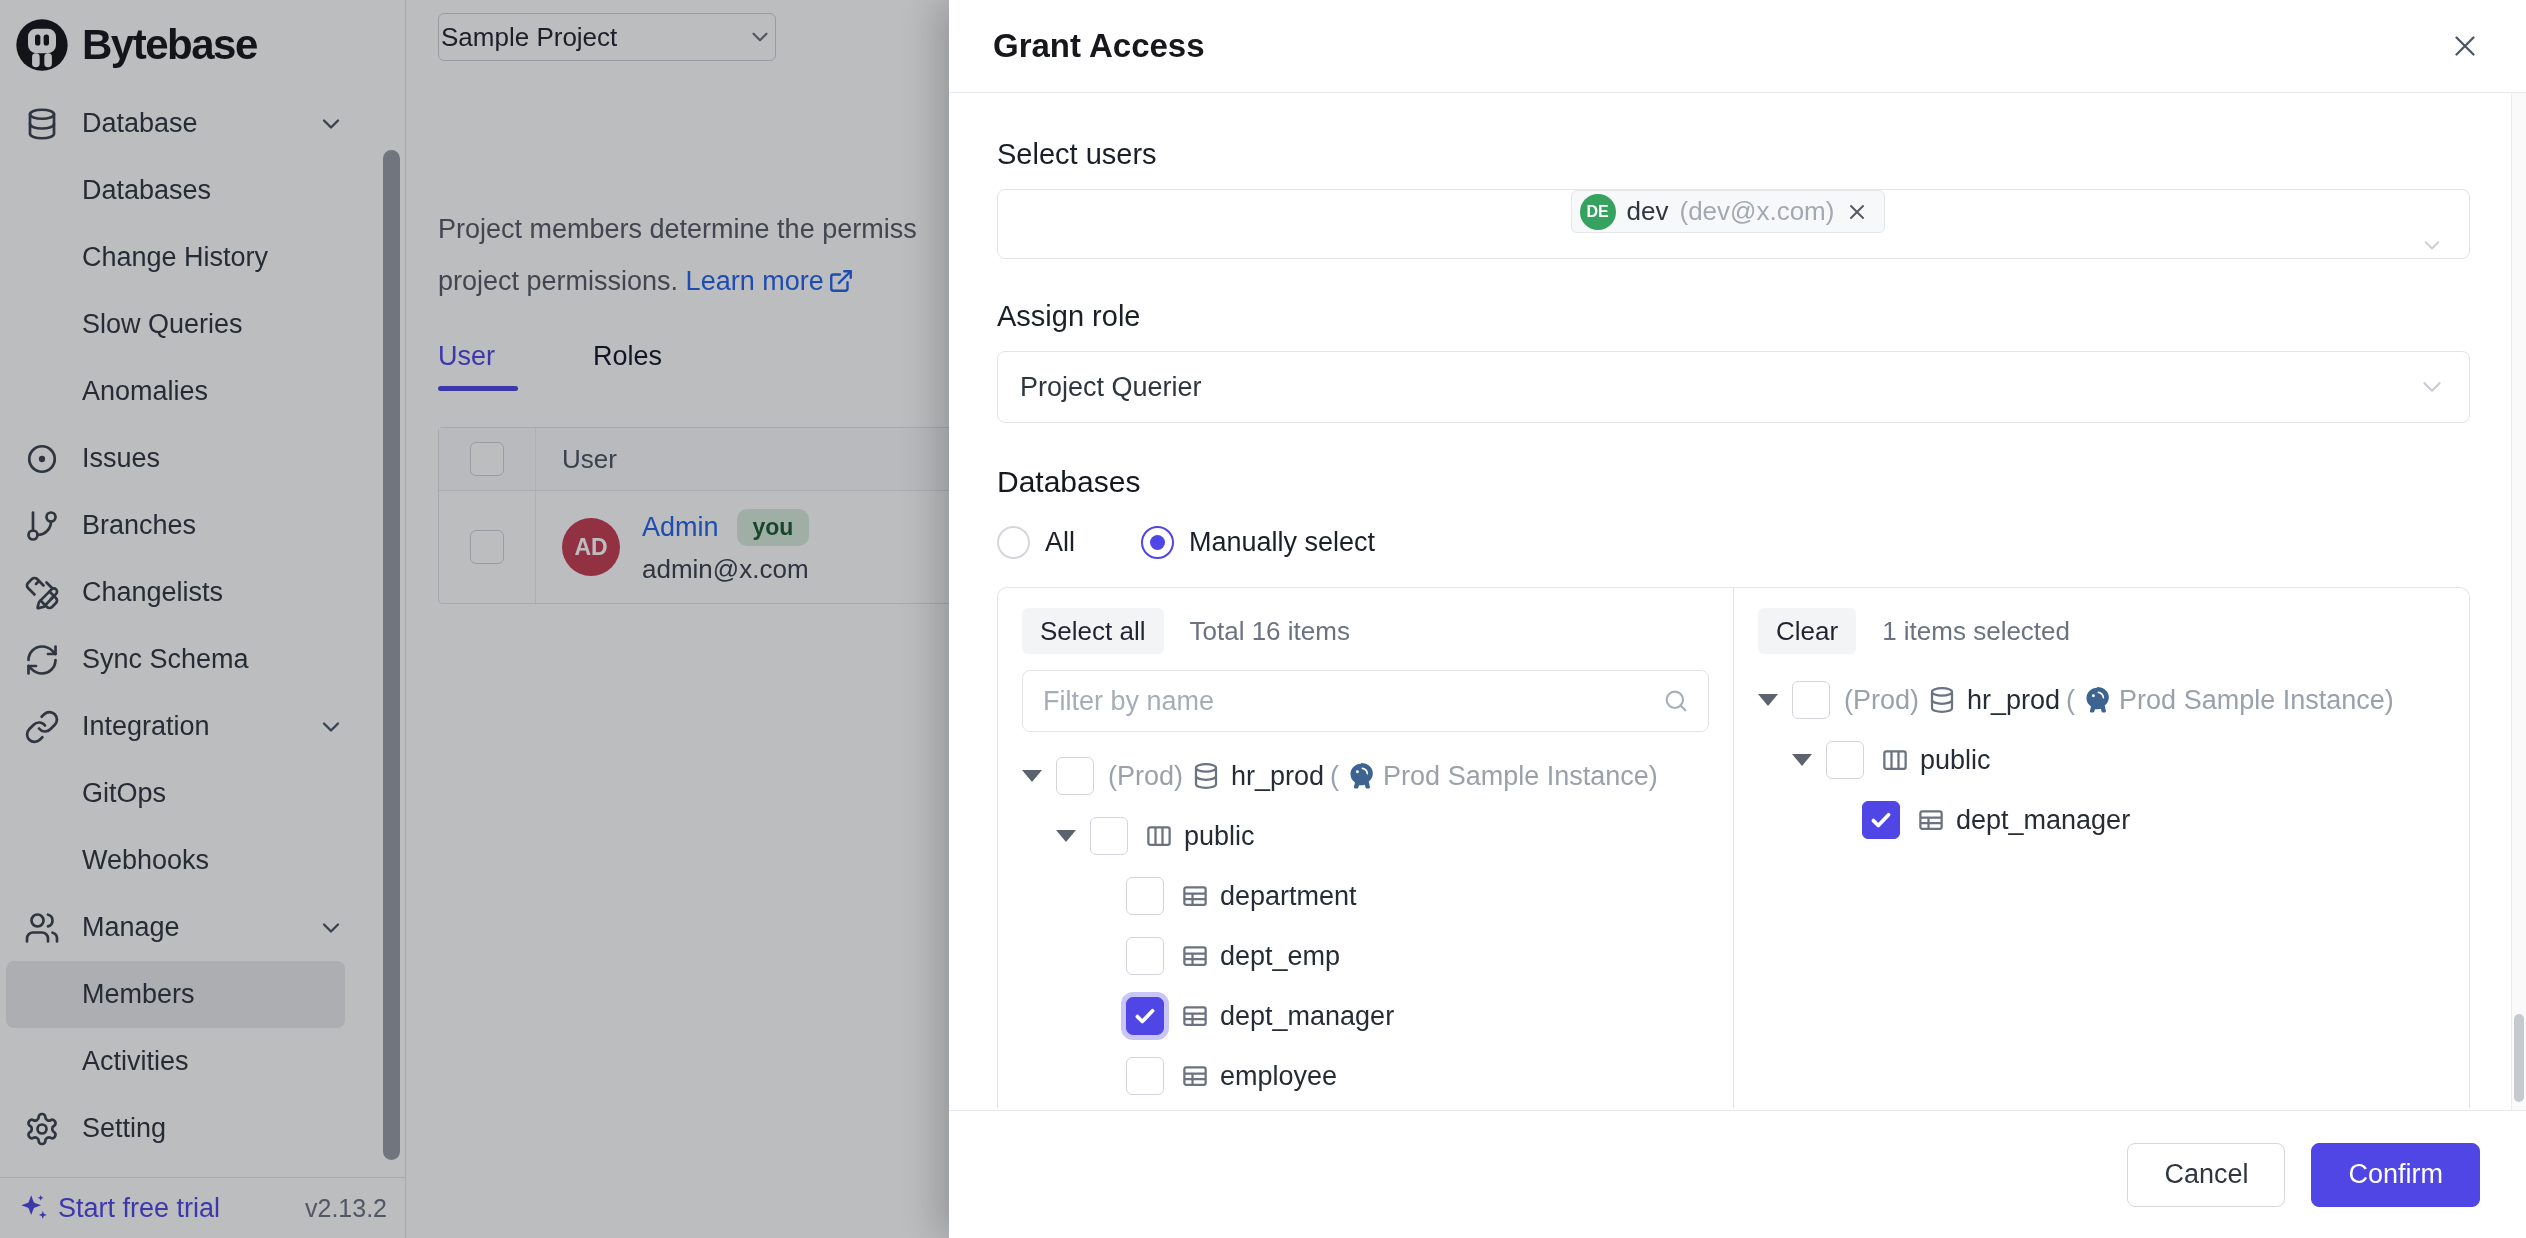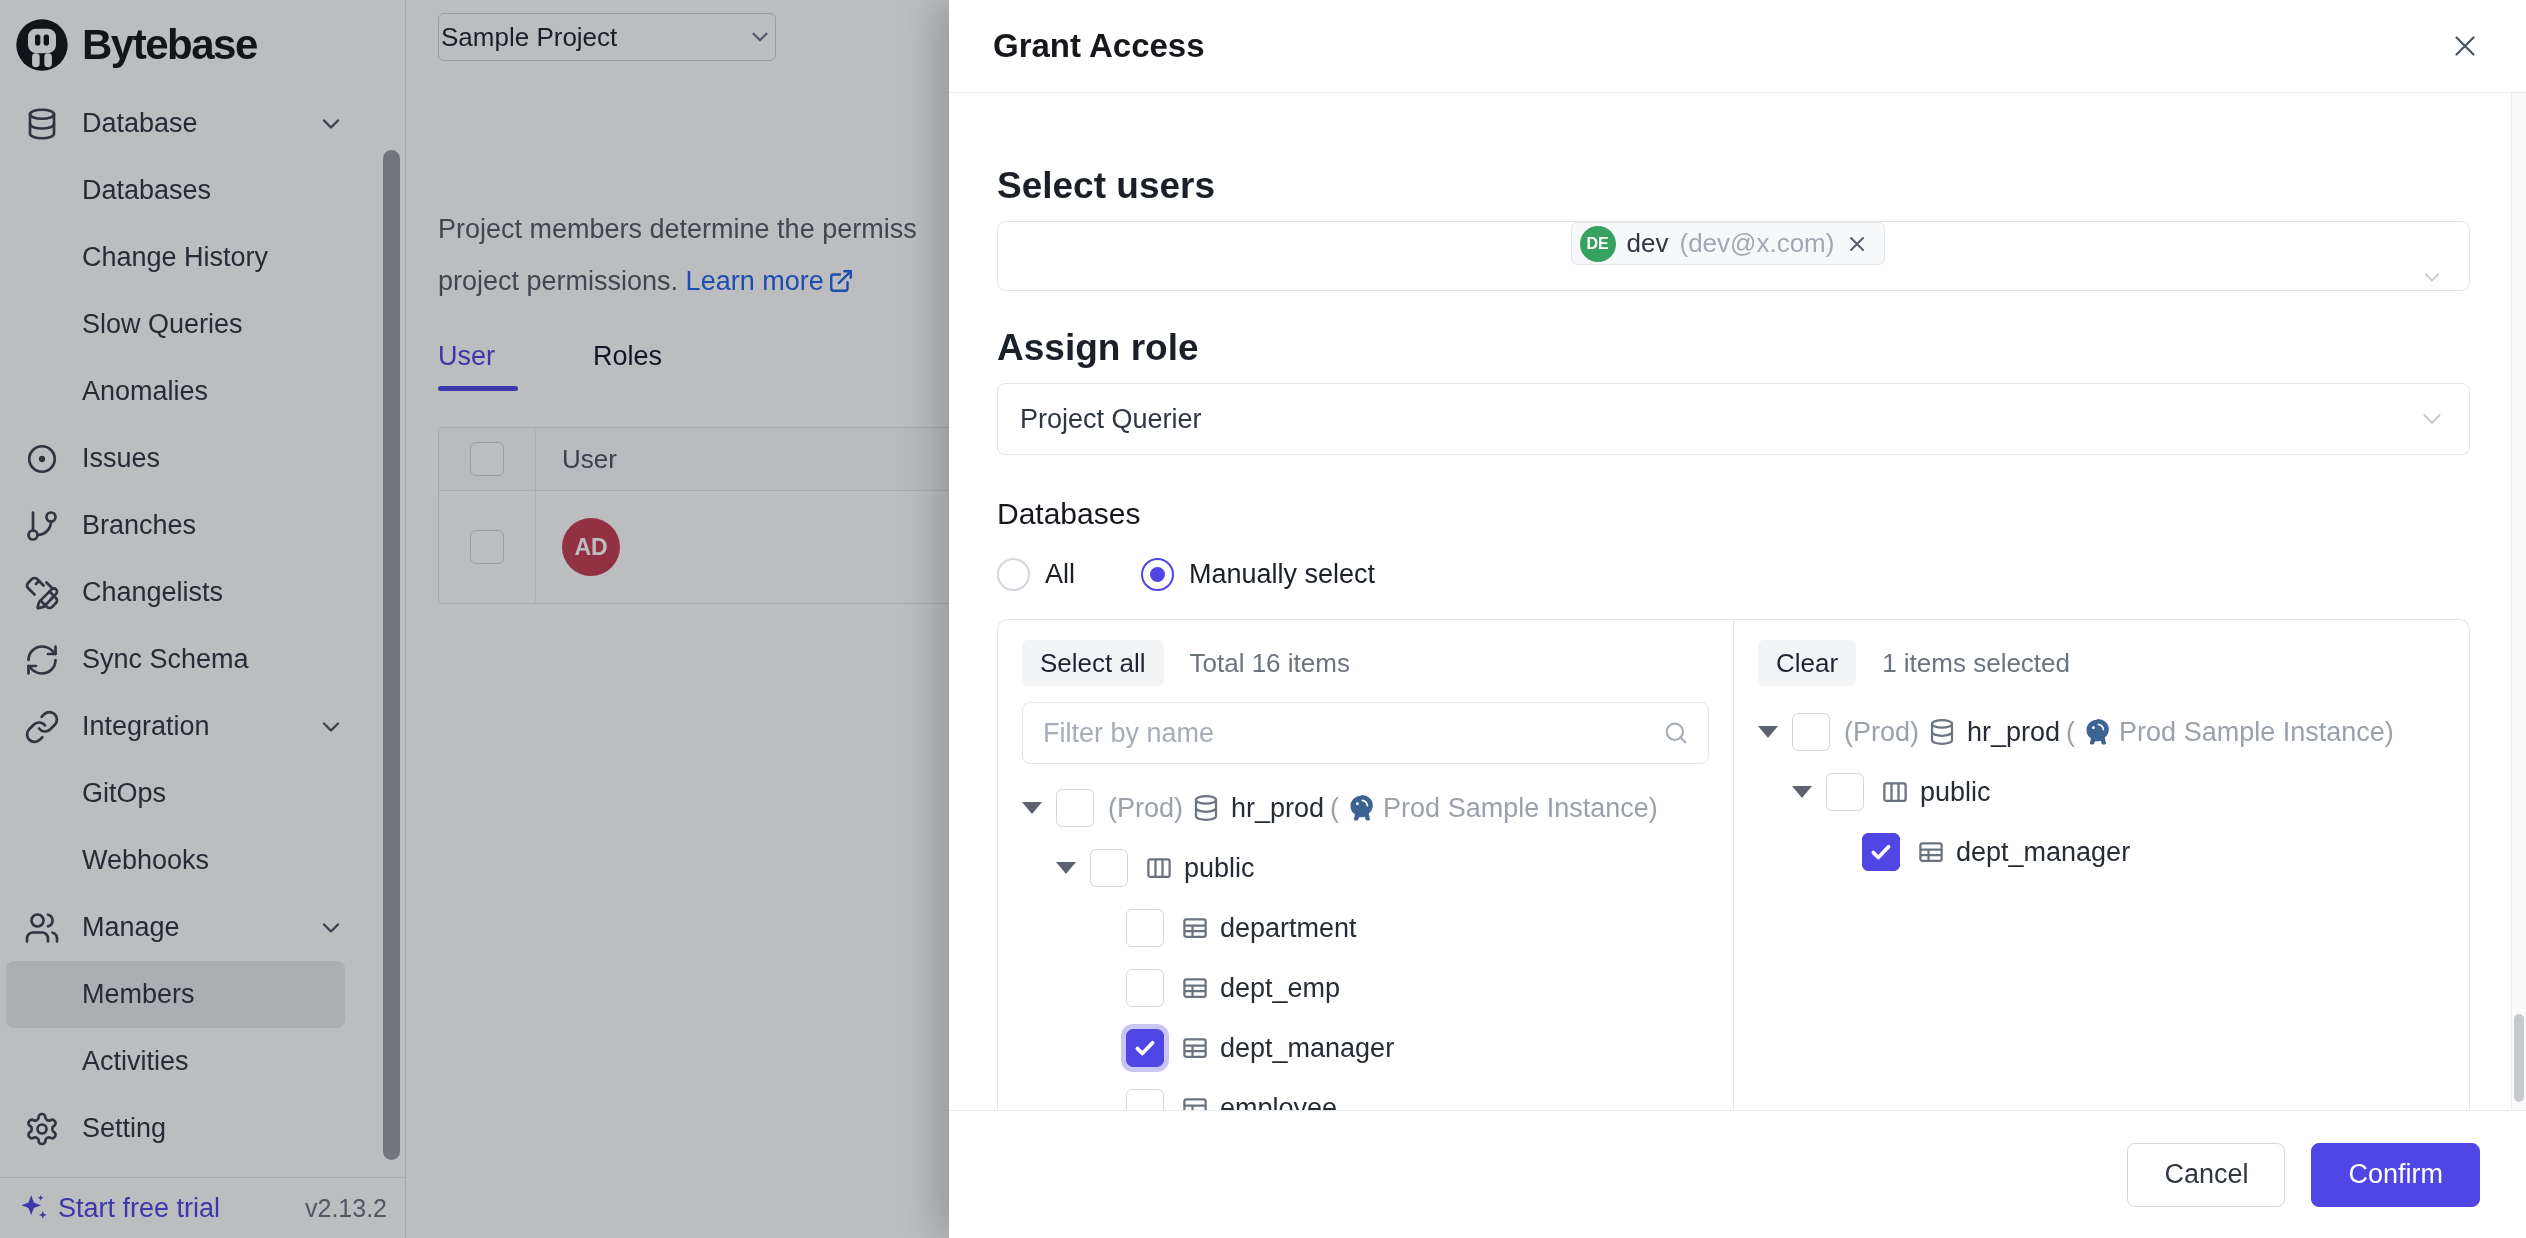--- a/index.html
+++ b/index.html
@@ -60,21 +60,21 @@
 
   
   .overlay{position:absolute;inset:0;background:rgba(15,18,26,0.28);z-index:40;}
   .modal{position:absolute;left:949px;top:0;right:0;bottom:0;background:#fff;z-index:50;
          box-shadow:-12px 0 36px rgba(0,0,0,0.20);display:flex;flex-direction:column;}
   .m-header{height:93px;box-sizing:border-box;border-bottom:1px solid #e9eaec;display:flex;
             align-items:center;padding:0 44px;flex:none;}
   .m-title{font-size:33px;font-weight:600;color:#17181c;}
   .m-close{margin-left:auto;width:34px;height:34px;color:#4b5563;cursor:pointer;}
   .m-body{flex:1;position:relative;padding:44px 56px 0 48px;box-sizing:border-box;overflow:hidden;}
-  .field-label{font-size:37px;line-height:34px;color:#1b1f27;font-weight:700;margin-bottom:18px;margin-top:32px;}
+  .field-label{font-size:29px;line-height:34px;color:#1b1f27;font-weight:400;margin-bottom:18px;}
   .ms-box{height:70px;box-sizing:border-box;border:1px solid #e2e4e8;border-radius:8px;
           display:flex;align-items:center;padding:0 22px 0 11px;margin-bottom:40px;cursor:text;flex-direction:column;}
   .chip{display:flex;align-items:center;gap:11px;background:#f7f8f9;border:1px solid #e5e7eb;
         border-radius:6px;height:50px;padding:0 15px 0 8px;}
   .chip .avatar{width:36px;height:36px;font-size:16px;}
   .avatar.green{background:#35a35f;}
   .chip-name{font-size:26px;color:#2f3640;}
   .chip-email{font-size:26px;color:#a3a9b3;}
   .chip-x{width:24px;height:24px;color:#555b66;cursor:pointer;}
   .box-chevron{margin-left:auto;width:30px;height:30px;color:#c9ced6;}
@@ -301,20 +301,27 @@
             <div class="checkbox"></div>
           </div>
         <div class="mt-user-head">User</div>
       </div>
       <div class="mt-row">
         <div class="cb-col">
             <div class="checkbox"></div>
           </div>
         <div class="user-cell">
           <div class="avatar red">AD</div>
+          <div>
+            <div class="name-line">
+              <span class="user-name">Admin</span>
+              <span class="you-badge">you</span>
+            </div>
+            <div class="user-email">admin@x.com</div>
+          </div>
         </div>
       </div>
     </div>
   </div>
 
   <div class="overlay"></div>
 
   <div class="modal">
     <div class="m-header">
       <span class="m-title">Grant Access</span>

